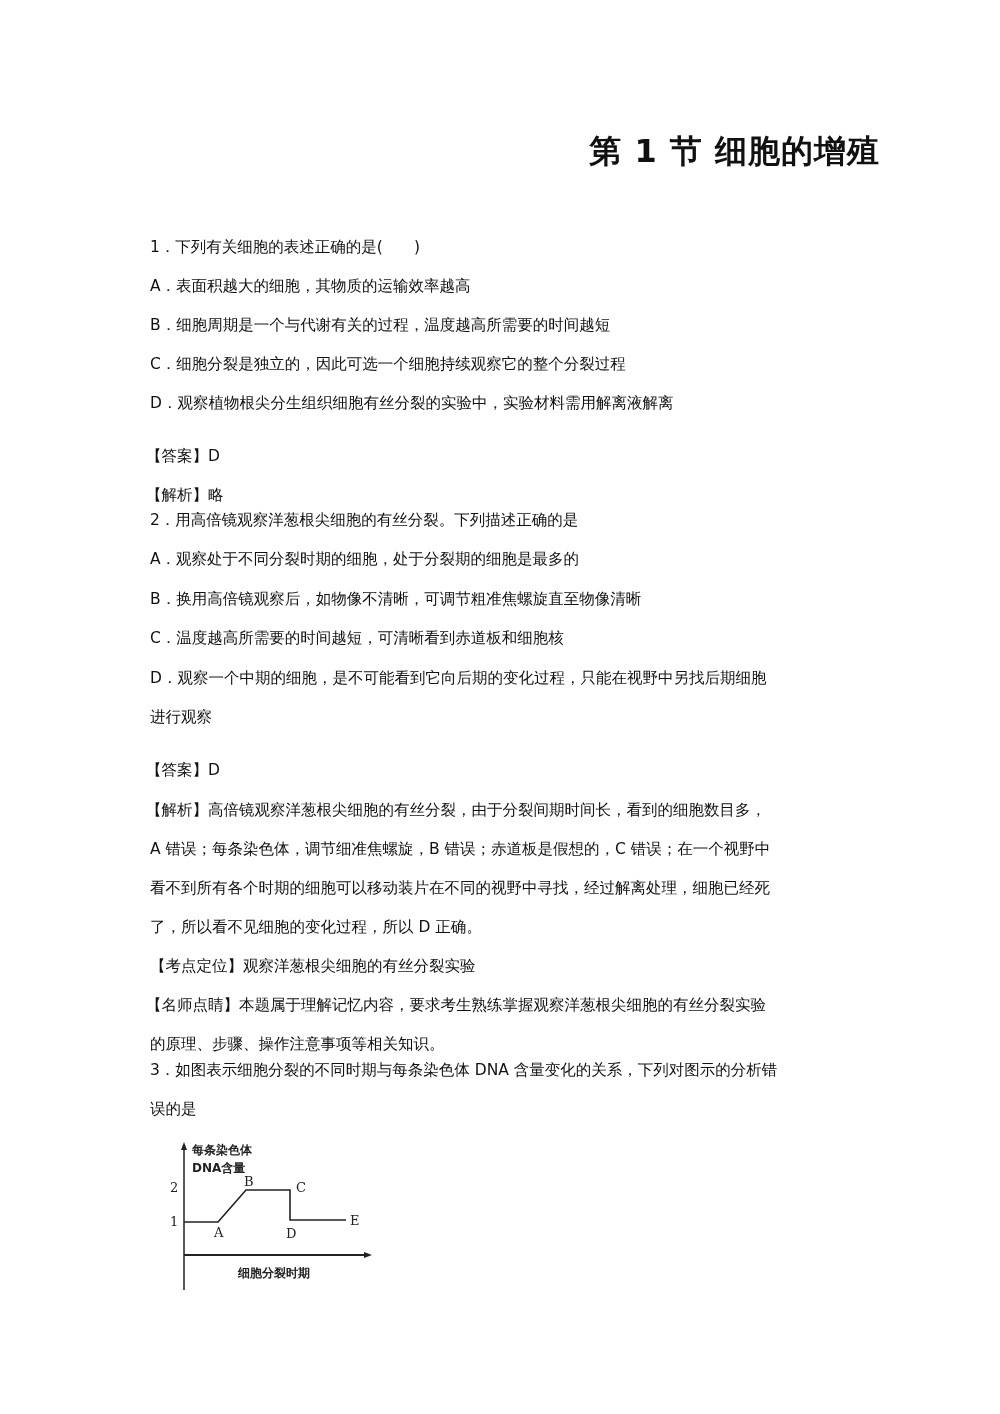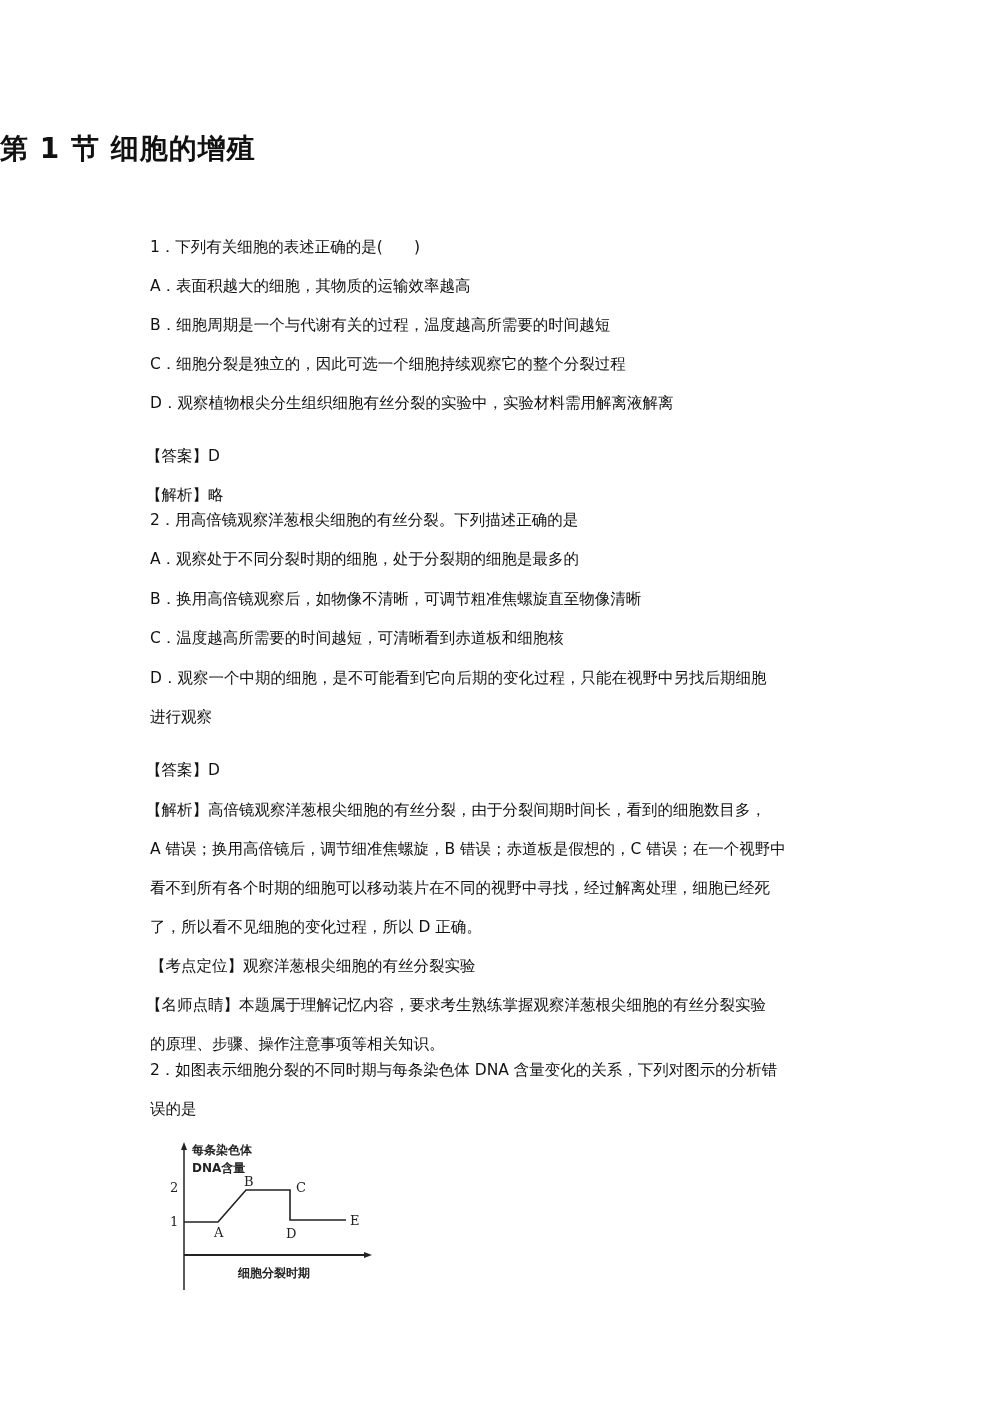--- a/index.html
+++ b/index.html
@@ -1,19 +1,19 @@
 <!DOCTYPE html>
 <html><head>
 <meta charset="utf-8">
 <style>
   html, body { margin: 0; padding: 0; background: #ffffff; }
   body { width: 1000px; height: 1414px; position: relative; overflow: hidden;
          font-family: "DejaVu Sans", "Liberation Sans", sans-serif; color: #111; }
-  .title { position: absolute; top: 130px; left: 0; width: 880px; text-align: left;
-           font-size: 28px; font-weight: bold; letter-spacing: 1px; }
+  .title { position: absolute; top: 130px; left: 0; width: 880px; text-align: right;
+           font-size: 32px; font-weight: bold; letter-spacing: 1px; }
   .line { position: absolute; left: 150px; font-size: 15.5px; white-space: nowrap; line-height: 20px; }
   .q { font-weight: normal; }
   .tag { font-weight: normal; margin-top: 14px; }
   .chart { position: absolute; left: 166px; top: 1140px; width: 220px; height: 145px; }
   .chart svg { overflow: visible; }
   .ctext { font-family: "DejaVu Serif", "Liberation Serif", serif; font-size: 13px; fill: #222; }
   .clabel { font-family: "DejaVu Sans", sans-serif; font-size: 12px; fill: #222; font-weight: bold; }
 </style>
 </head>
 <body>
@@ -29,28 +29,28 @@
 <div class="line tag" style="top:471px; left:146px">【解析】略</div>
 
 <div class="line q" style="top:510px">2．用高倍镜观察洋葱根尖细胞的有丝分裂。下列描述正确的是</div>
 <div class="line q" style="top:549px">A．观察处于不同分裂时期的细胞，处于分裂期的细胞是最多的</div>
 <div class="line q" style="top:589px">B．换用高倍镜观察后，如物像不清晰，可调节粗准焦螺旋直至物像清晰</div>
 <div class="line q" style="top:628px">C．温度越高所需要的时间越短，可清晰看到赤道板和细胞核</div>
 <div class="line q" style="top:668px">D．观察一个中期的细胞，是不可能看到它向后期的变化过程，只能在视野中另找后期细胞</div>
 <div class="line q" style="top:707px">进行观察</div>
 <div class="line tag" style="top:746px; left:146px">【答案】D</div>
 <div class="line tag" style="top:786px; left:146px">【解析】高倍镜观察洋葱根尖细胞的有丝分裂，由于分裂间期时间长，看到的细胞数目多，</div>
-<div class="line tag" style="top:825px">A 错误；换用高倍镜后，调节细准焦螺旋，B 错误；赤道板是假想的，C 错误；在一个视野中</div>
+<div class="line tag" style="top:825px">A 错误；每条染色体，调节细准焦螺旋，B 错误；赤道板是假想的，C 错误；在一个视野中</div>
 <div class="line tag" style="top:864px">看不到所有各个时期的细胞可以移动装片在不同的视野中寻找，经过解离处理，细胞已经死</div>
 <div class="line tag" style="top:903px">了，所以看不见细胞的变化过程，所以 D 正确。</div>
 <div class="line tag" style="top:942px; left:150px">【考点定位】观察洋葱根尖细胞的有丝分裂实验</div>
 <div class="line tag" style="top:981px; left:146px">【名师点睛】本题属于理解记忆内容，要求考生熟练掌握观察洋葱根尖细胞的有丝分裂实验</div>
 <div class="line tag" style="top:1020px">的原理、步骤、操作注意事项等相关知识。</div>
 
-<div class="line q" style="top:1060px">2．如图表示细胞分裂的不同时期与每条染色体 DNA 含量变化的关系，下列对图示的分析错</div>
+<div class="line q" style="top:1060px">3．如图表示细胞分裂的不同时期与每条染色体 DNA 含量变化的关系，下列对图示的分析错</div>
 <div class="line q" style="top:1099px">误的是</div>
 
 <div class="chart">
   <svg width="220" height="150" viewBox="0 0 220 150">
 
     <line x1="18" y1="8" x2="18" y2="150" stroke="#222" stroke-width="1.5"></line>
     <polygon points="18,2 15,10 21,10" fill="#222"></polygon>
 
     <line x1="18" y1="115" x2="202" y2="115" stroke="#222" stroke-width="2"></line>
     <polygon points="206,115 198,112 198,118" fill="#222"></polygon>

